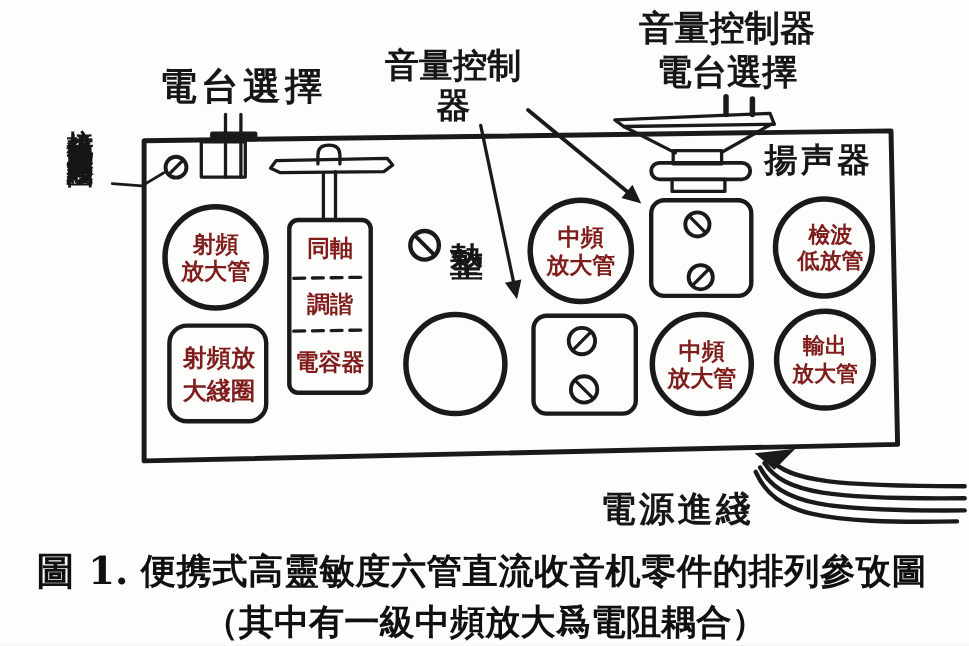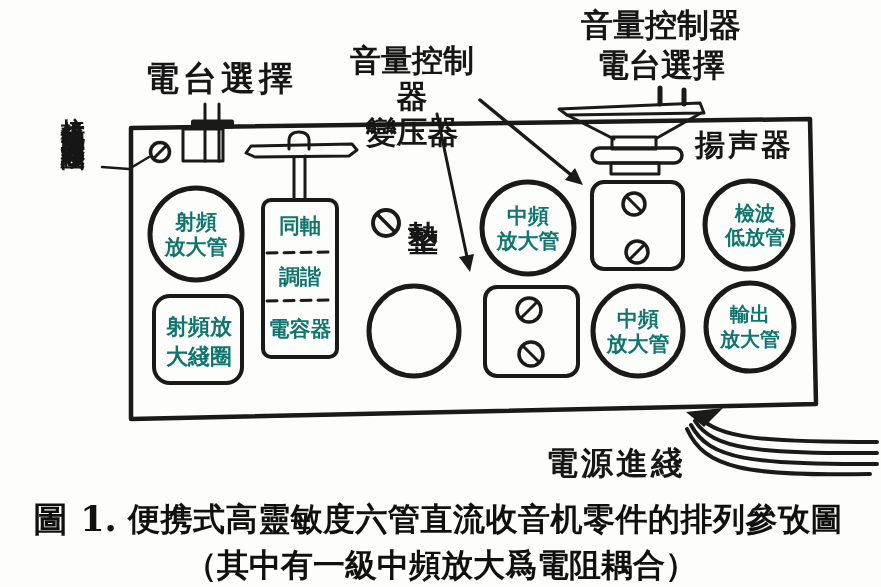--- a/index.html
+++ b/index.html
@@ -6,21 +6,21 @@
   .stage{
     position:relative;width:881px;height:587px;background:#fdfdfb;
     overflow:hidden;color:#151515;
     font-family:"DejaVu Serif", serif;
   }
   .stage svg{position:absolute;left:0;top:0;}
   .lbl{position:absolute;font-weight:700;color:#161616;white-space:nowrap;}
   .vert{writing-mode:vertical-rl;text-orientation:upright;}
   .block{position:absolute;text-align:center;font-weight:700;color:#161616;}
   .comp{position:absolute;display:flex;flex-direction:column;align-items:center;
-        justify-content:center;text-align:center;font-weight:700;color:#0f766e;}
+        justify-content:center;text-align:center;font-weight:700;color:#7f1d1d;}
   .cap{position:absolute;font-weight:700;color:#101010;white-space:nowrap;}
 </style>
 </head>
 <body>
 
 <div class="stage">
 
   <svg width="881" height="587" viewBox="0 0 881 587">
     <g stroke="#1a1a1a" fill="none" stroke-linecap="round" stroke-linejoin="round">
 
@@ -87,21 +87,20 @@
       <path d="M695,421 C713,449 757,454 877,453" stroke-width="4"></path>
       <path d="M691,425 C709,459 751,465 877,464" stroke-width="4"></path>
       <path d="M687,429 C705,469 746,476 870,474" stroke-width="4"></path>
     </g>
   </svg>
 
   <div class="lbl" style="left:145px;top:56px;font-size:34px;letter-spacing:4px;">電台選擇</div>
 
   <div class="block" style="left:342px;top:42px;width:140px;font-size:31px;line-height:36px;">
     <div>音量控制器</div>
-    <div>變压器</div>
   </div>
 
   <div class="block" style="left:556px;top:5px;width:210px;font-size:32px;line-height:40px;text-align:center;">
     <div>音量控制器</div>
     <div>電台選擇</div>
   </div>
 
   <div class="lbl" style="left:695px;top:125px;font-size:30px;letter-spacing:3px;">揚声器</div>
 
   <div class="lbl vert" style="left:57px;top:98px;height:300px;font-size:24px;letter-spacing:3px;">接机箱上的環狀天綫綫圈</div>

